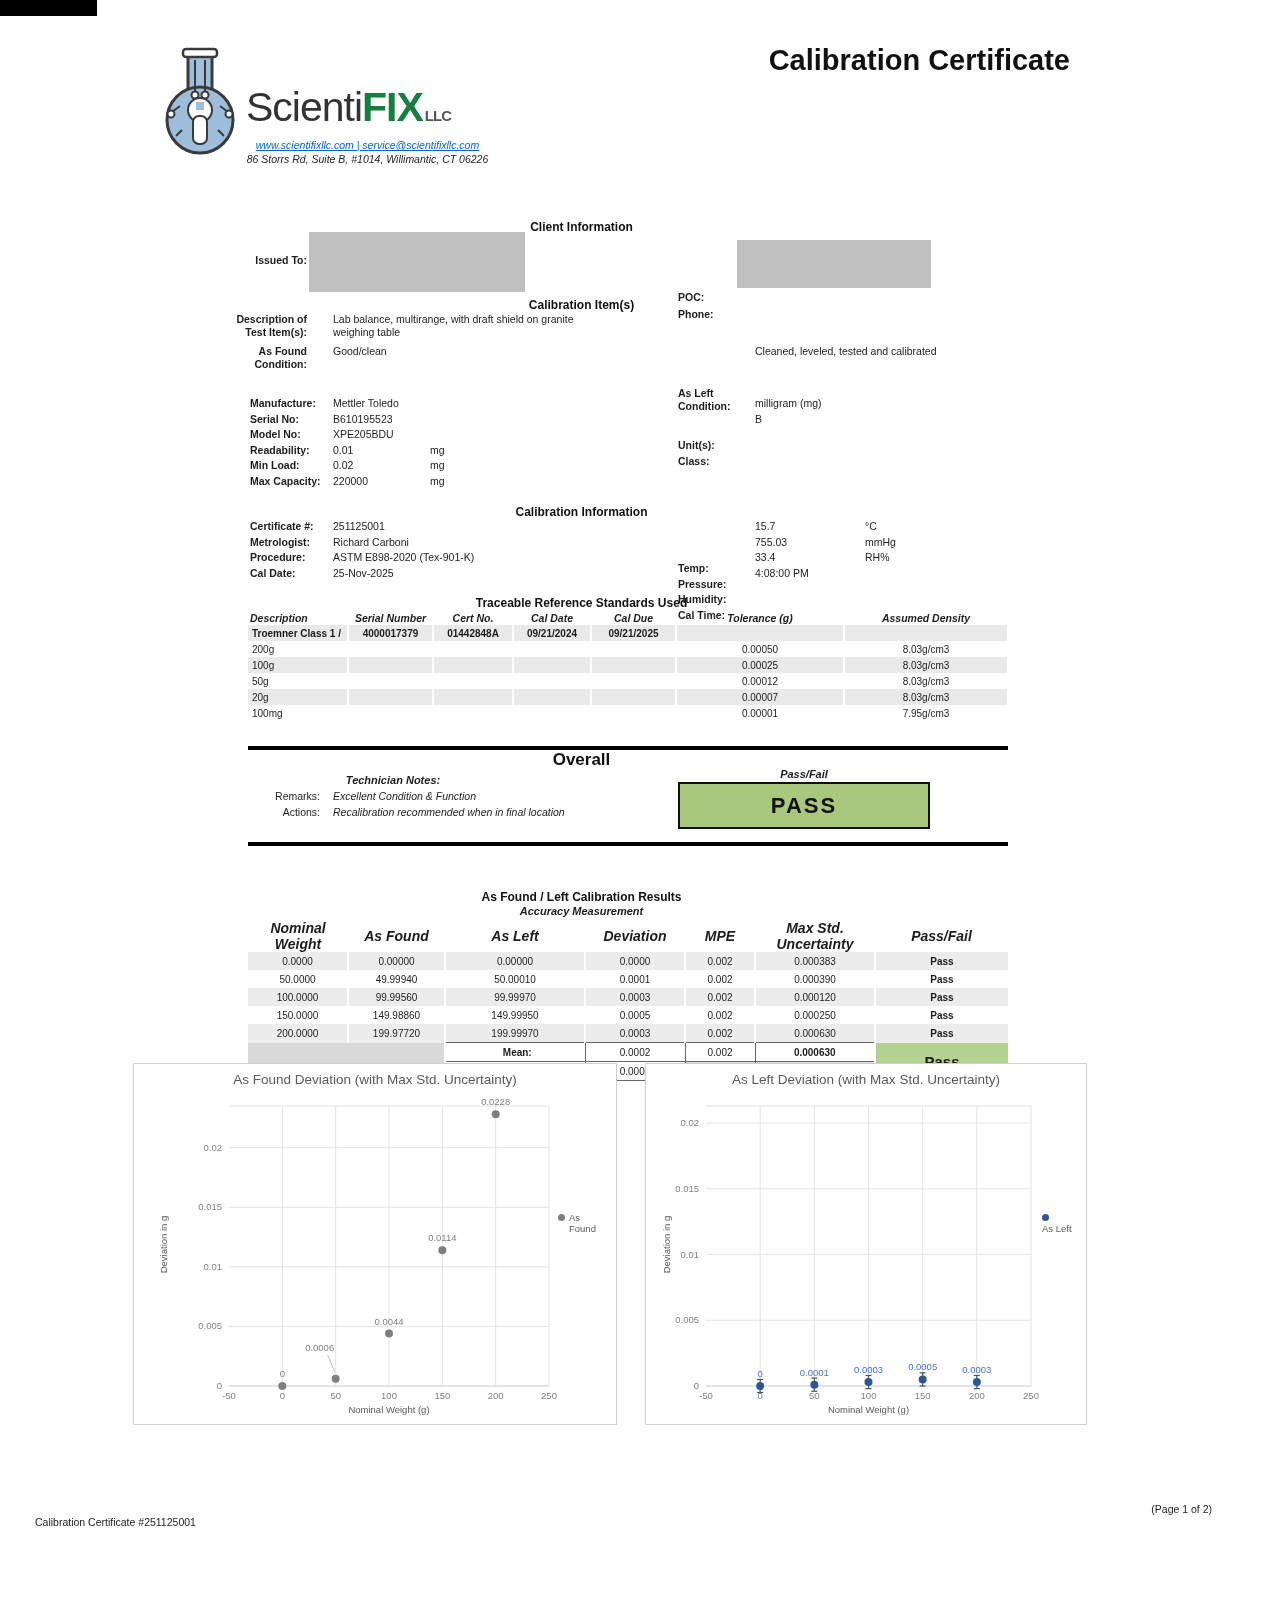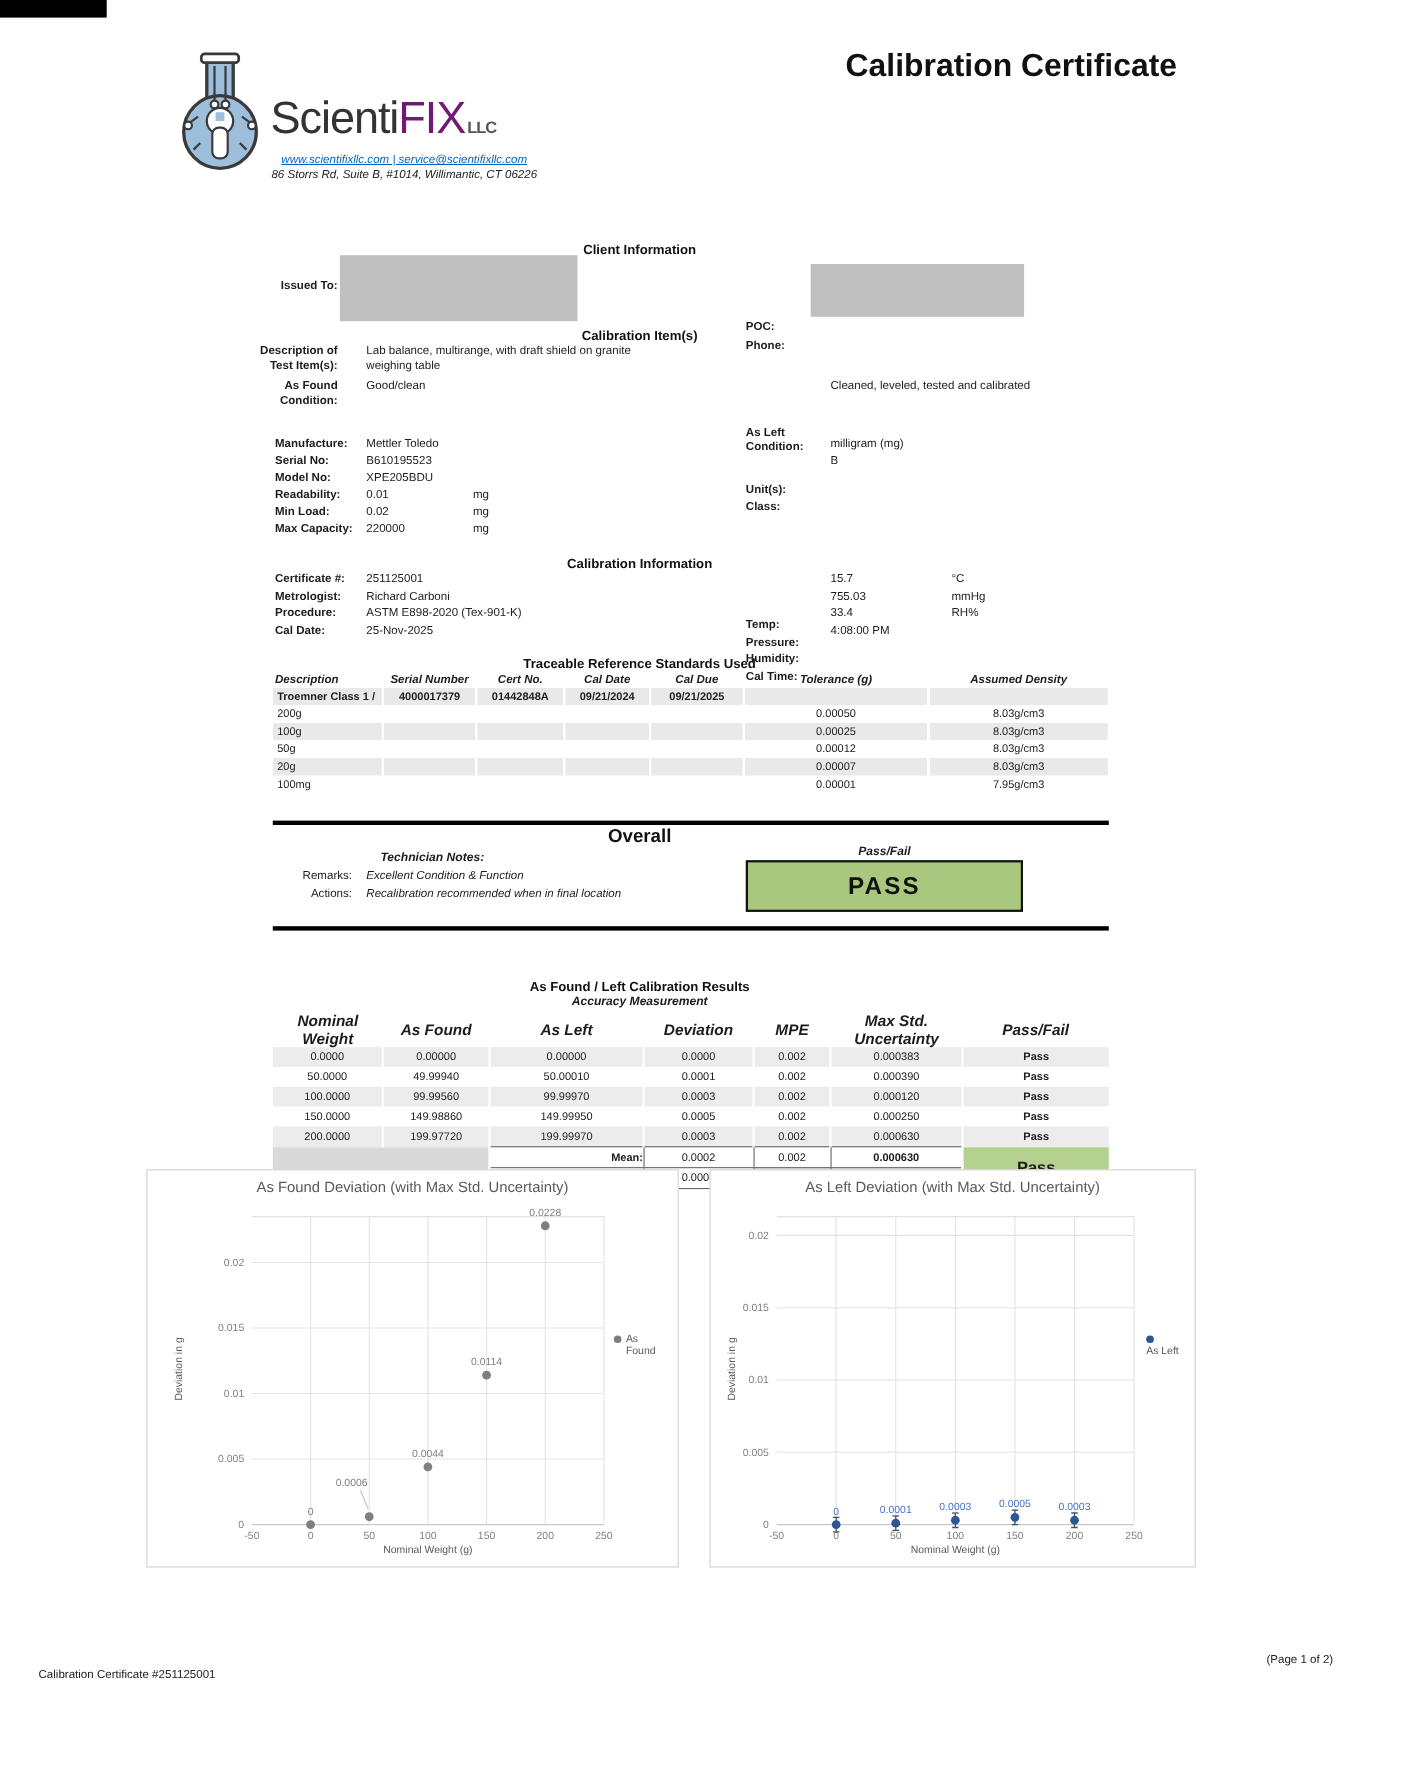--- a/index.html
+++ b/index.html
@@ -3,21 +3,21 @@
 <meta charset="utf-8">
 <style>
   html,body{margin:0;padding:0;background:#888;}
   .page{position:relative;width:1280px;height:1623px;background:#ffffff;margin:0 auto;
         font-family:"Liberation Sans",sans-serif;color:#1c1c1c;overflow:hidden;}
   .abs{position:absolute;}
   .topbar{position:absolute;left:0;top:0;width:97px;height:16px;background:#000;}
   
   .brand{position:absolute;left:246px;top:84px;font-size:41px;letter-spacing:-1px;color:#333;white-space:nowrap;}
   .brand .b1{font-weight:400;}
-  .brand .b2{font-weight:400;color:#701a75;}
+  .brand .b2{font-weight:700;color:#15803d;}
   .brand .llc{font-size:15px;font-weight:700;color:#555;margin-left:2px;}
   .contact{position:absolute;left:250px;top:139px;width:235px;text-align:center;font-size:10.5px;font-style:italic;
            color:#0563C1;text-decoration:underline;white-space:nowrap;}
   .address{position:absolute;left:240px;top:153px;width:255px;text-align:center;font-size:10.5px;font-style:italic;color:#222;white-space:nowrap;}
   .cert-title{position:absolute;left:640px;top:44px;width:430px;text-align:right;font-size:29px;font-weight:800;color:#111;}
   
   .h1{position:absolute;left:248px;width:667px;text-align:center;font-size:12px;font-weight:bold;color:#111;}
   .h1.big{font-size:17px;}
   
   .row{position:absolute;left:0;top:0;width:1280px;font-size:10.5px;line-height:13px;}
@@ -42,21 +42,21 @@
   .std tr.odd td{background:#e9e9e9;}
   .std tr.even td{background:#fff;}
   .std tr.bold td{font-weight:bold;}
   .res{position:absolute;left:248px;top:920px;width:760px;}
   .res th{font-size:14px;font-weight:bold;font-style:italic;height:16px;padding:0;text-align:center;}
   .res td{height:18px;font-size:10px;padding:0;text-align:center;border-right:2px solid #fff;}
   .res tr.odd td{background:#ececec;}
   .res tr.even td{background:#fff;}
   .res td.pc{background:#d5e4be;font-weight:bold;border-right:none;}
   .res td.bdr{border:1px solid #666;background:#fff;}
-  .res td.lft{text-align:right;padding-left:4px;font-weight:bold;}
+  .res td.lft{text-align:center;padding-left:4px;font-weight:bold;}
   .res td.gray2{background:#d9d9d9;}
   .res td.bold{font-weight:bold;}
   .res td.pass-big{background:#b5d18f;font-weight:bold;font-size:15px;border-left:2px solid #fff;border-right:none;}
   
   .hline{position:absolute;left:248px;width:760px;height:4px;background:#000;}
   .subhead{position:absolute;font-size:11px;font-weight:bold;font-style:italic;text-align:center;}
   .passbox{position:absolute;left:678px;top:782px;width:252px;height:47px;background:#a9c87e;border:2px solid #111;
            box-sizing:border-box;text-align:center;line-height:43px;font-size:22px;font-weight:800;letter-spacing:2px;color:#111;}
   
   .chart-box{position:absolute;height:360px;border:1px solid #cfcfcf;background:#fff;}

